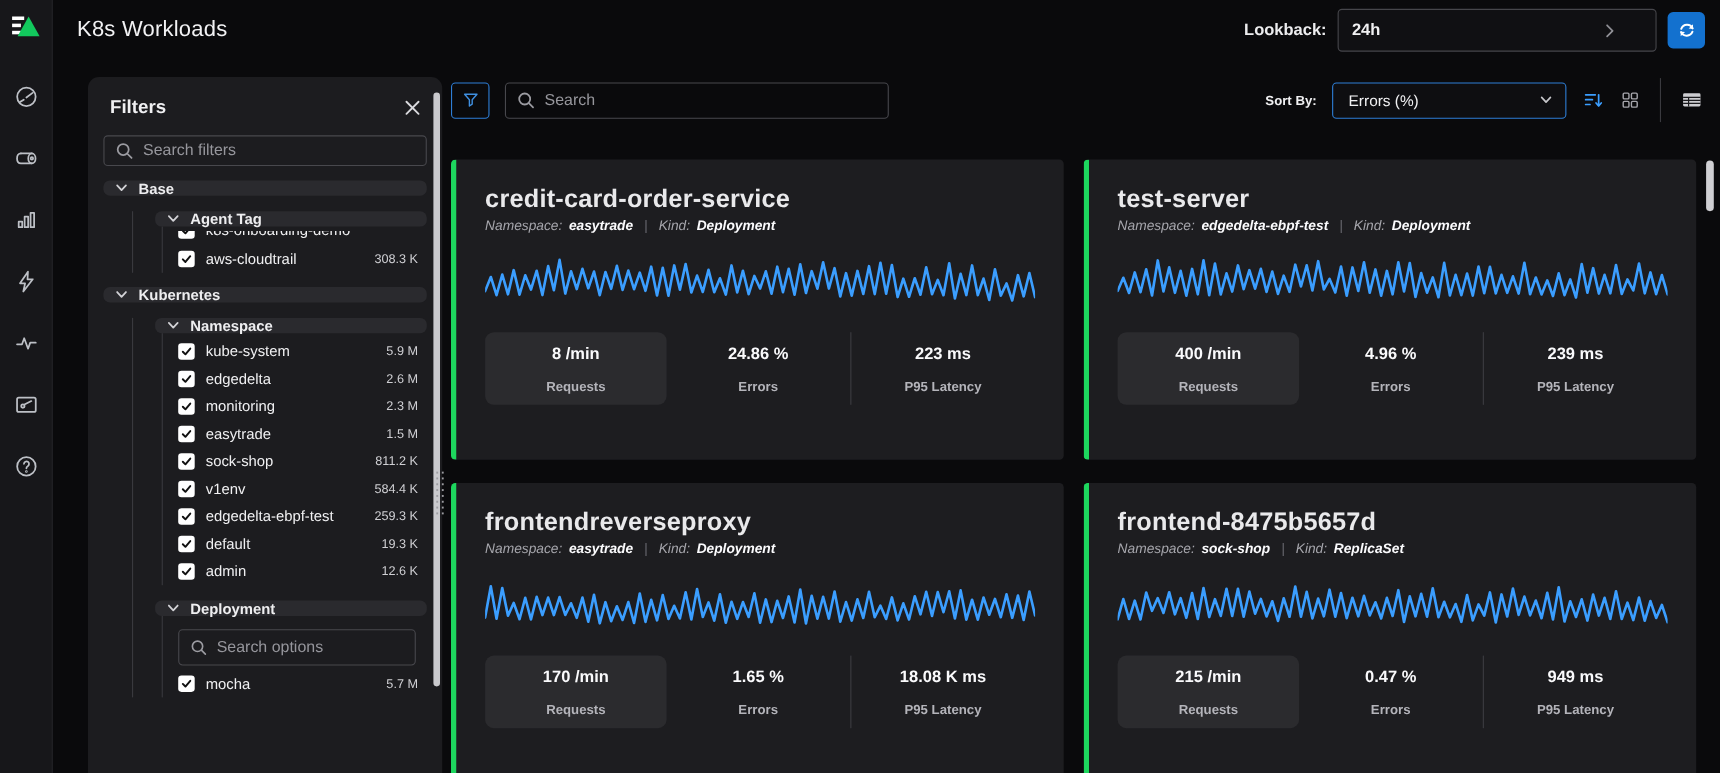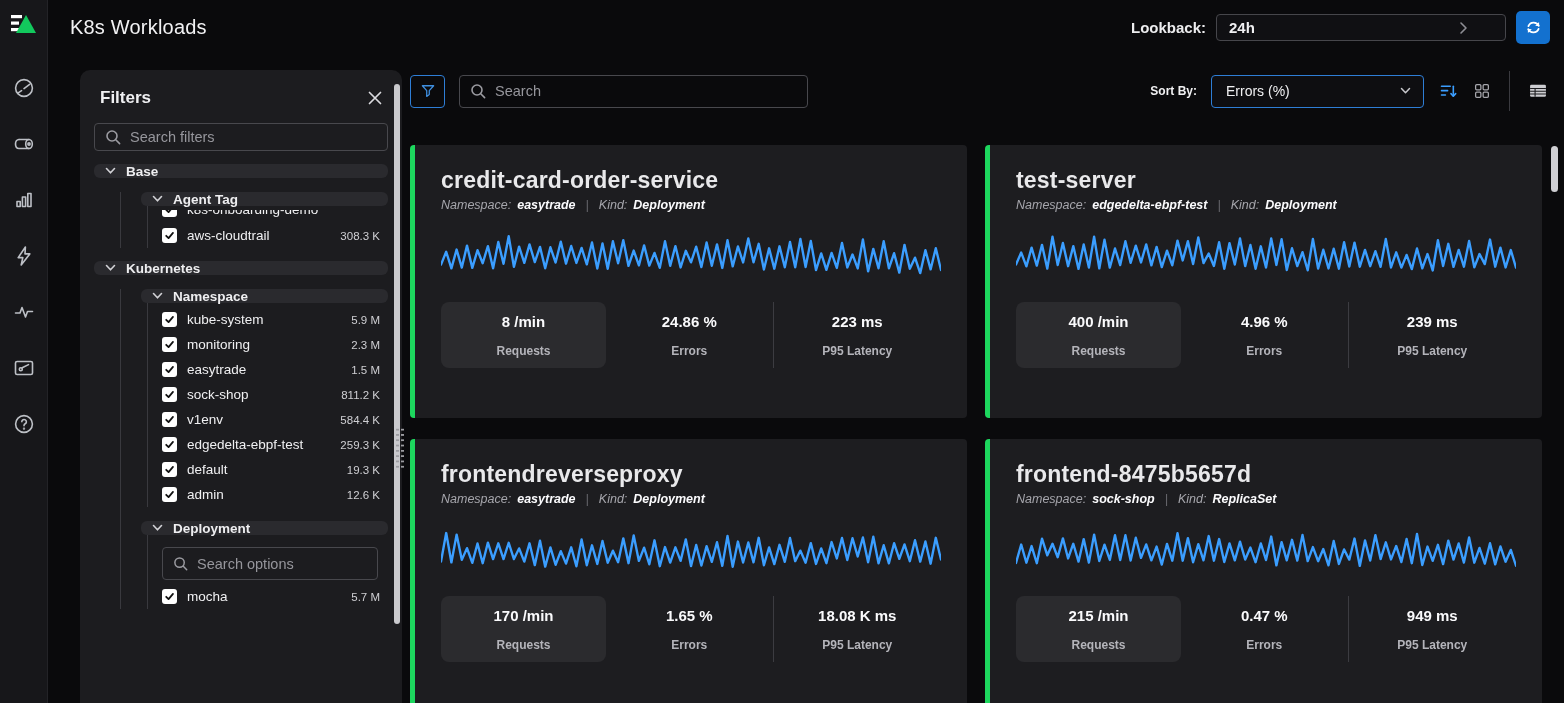--- a/index.html
+++ b/index.html
@@ -24,21 +24,21 @@
 
   
   .topbar {
     position:absolute; left:48px; right:0; top:0; height:55px;
     display:flex; align-items:center; padding:0 14px 0 22px;
   }
   .page-title { font-size:20px; font-weight:normal; color:#f2f2f4; letter-spacing:.2px; }
   .topbar .right { margin-left:auto; display:flex; align-items:center; gap:10px; }
   .lookback-label { font-size:15px; font-weight:bold; color:#ececee; }
   .lookback-box {
-    width:290px; height:27px; background:#101013; border:1px solid #46464b; border-radius:4px;
+    width:290px; height:39px; background:#101013; border:1px solid #46464b; border-radius:4px;
     display:flex; align-items:center; padding:0 12px; cursor:pointer;
   }
   .lookback-box input {
     background:transparent; border:none; outline:none; color:#f0f0f2;
     font-family:"Liberation Sans",sans-serif; font-size:15px; font-weight:bold; width:230px;
   }
   .refresh-btn {
     width:34px; height:33px; border-radius:5px; background:#1371cf; border:none; cursor:pointer;
     display:flex; align-items:center; justify-content:center;
   }
@@ -315,20 +315,29 @@
     </div>
     <div class="lvl2" id="ns-list">
         <div class="fitem">
           <span class="cb">
             <svg width="11" height="11" viewBox="0 0 13 13">
               <path d="M2.6 6.8 L5.4 9.6 L10.6 3.4"></path>
             </svg>
           </span>
           <span class="flabel">kube-system</span>
           <span class="fcount">5.9 M</span>
+        </div>
+        <div class="fitem">
+          <span class="cb">
+            <svg width="11" height="11" viewBox="0 0 13 13">
+              <path d="M2.6 6.8 L5.4 9.6 L10.6 3.4"></path>
+            </svg>
+          </span>
+          <span class="flabel">edgedelta</span>
+          <span class="fcount">2.6 M</span>
         </div>
         <div class="fitem">
           <span class="cb">
             <svg width="11" height="11" viewBox="0 0 13 13">
               <path d="M2.6 6.8 L5.4 9.6 L10.6 3.4"></path>
             </svg>
           </span>
           <span class="flabel">monitoring</span>
           <span class="fcount">2.3 M</span>
         </div>

